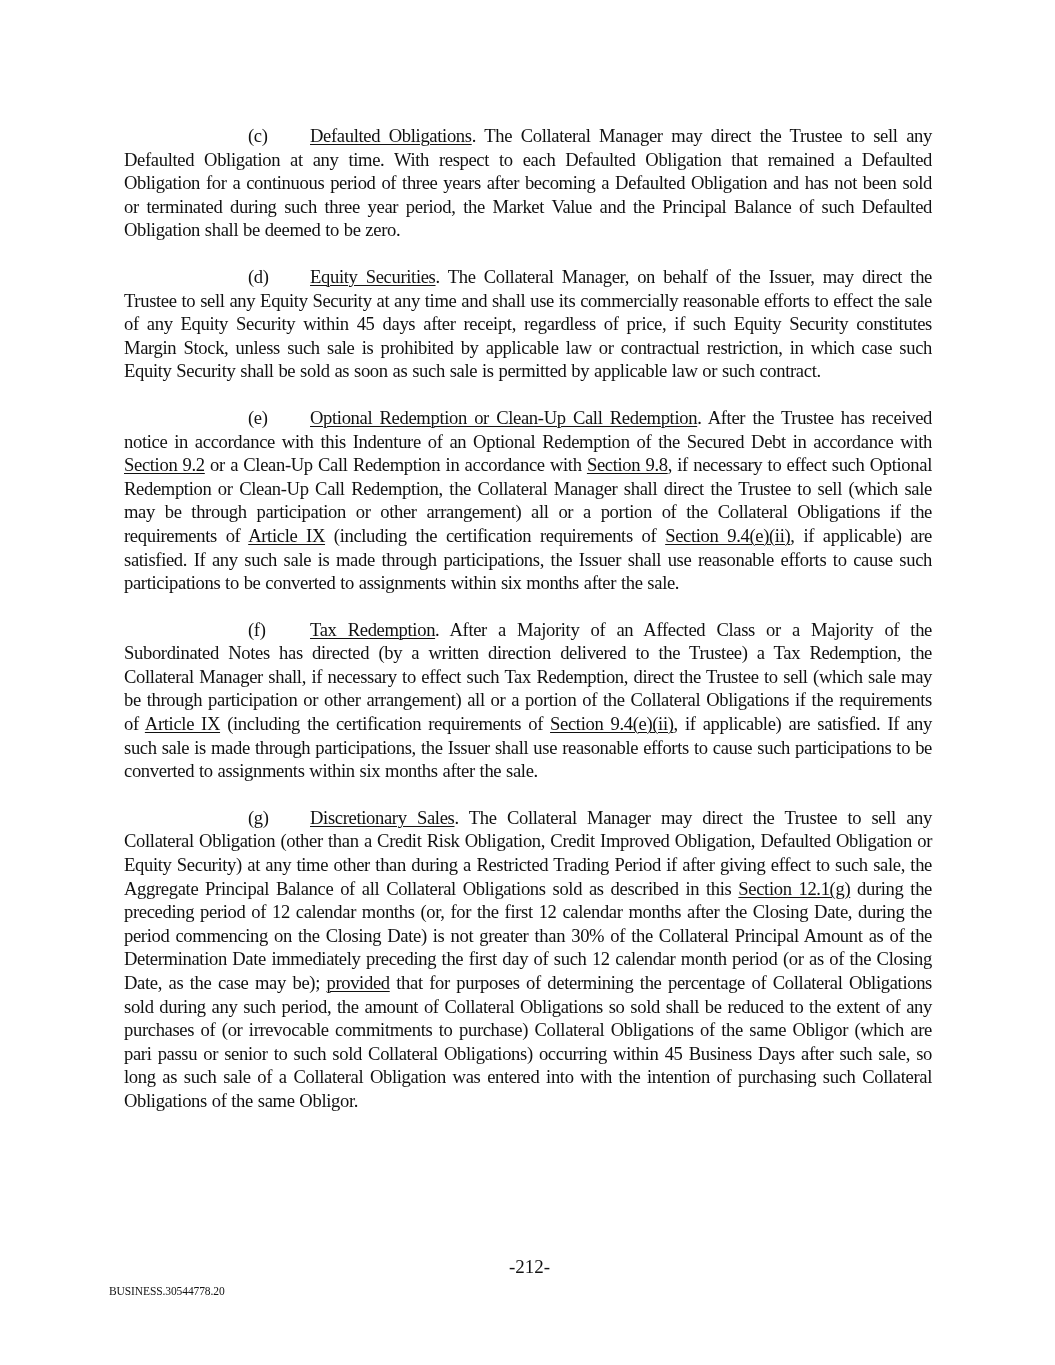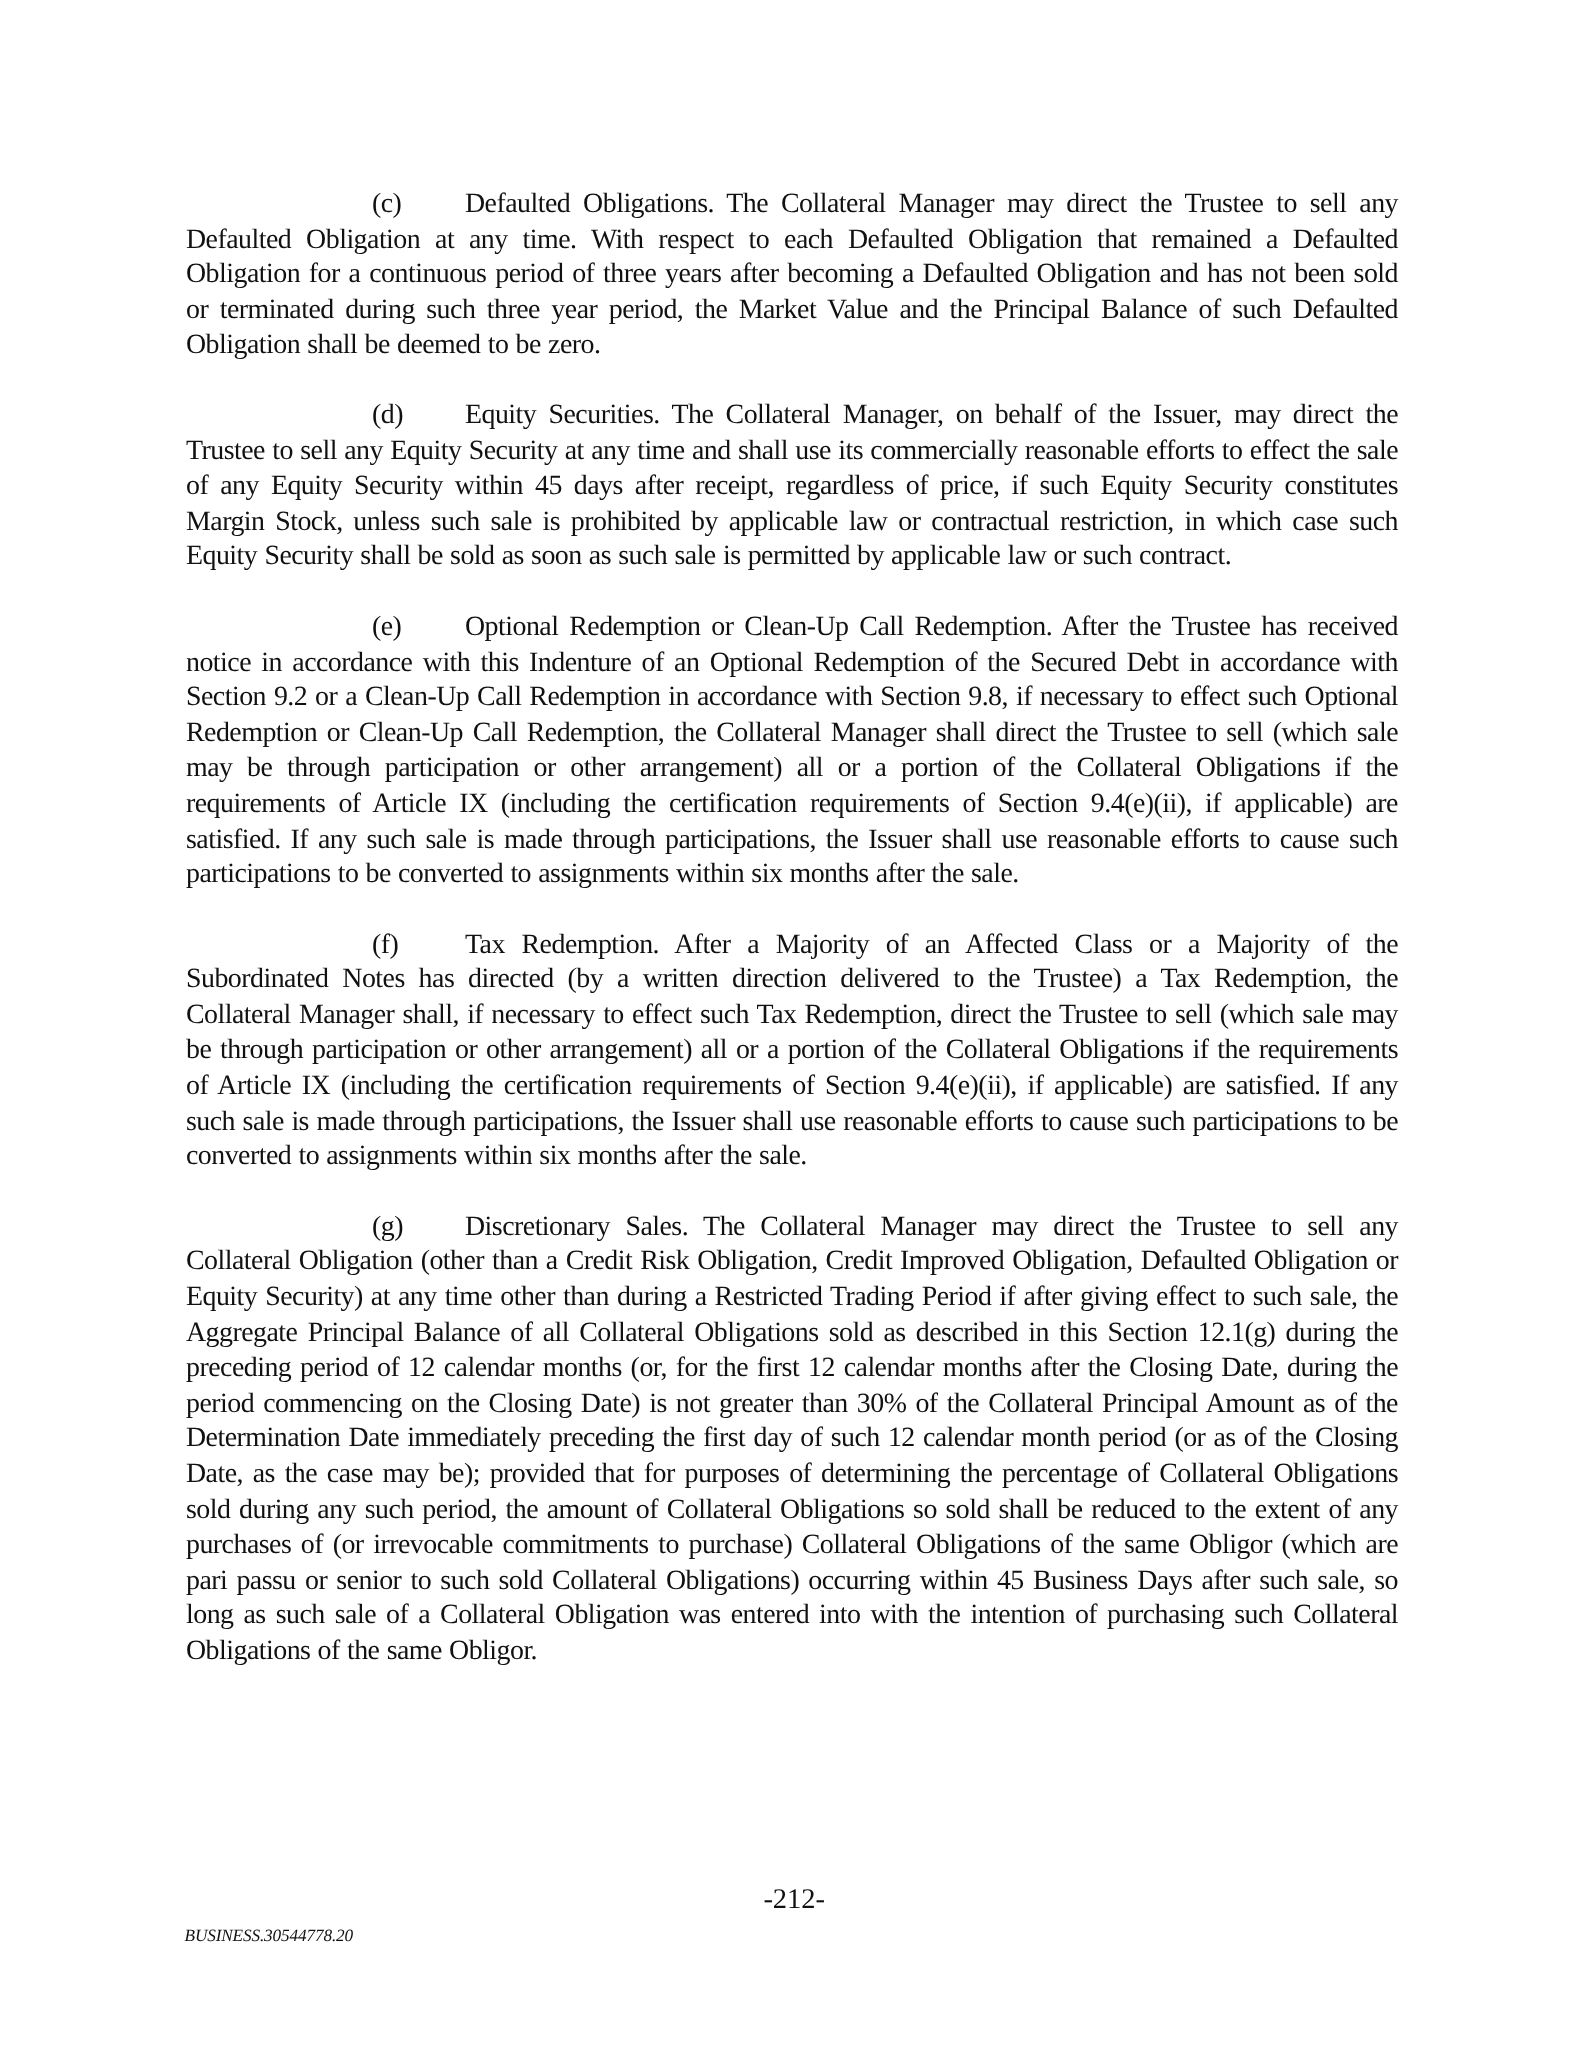--- a/index.html
+++ b/index.html
@@ -28,39 +28,39 @@
       margin: 0 0 23px 0;
       letter-spacing: -0.35px;
       word-spacing: 0.5px;
     }
     .para .label {
       display: inline-block;
       margin-left: 124px;
       width: 62px;
     }
     .u {
+      text-decoration: underline;
       text-decoration-thickness: 1px;
       text-underline-offset: 2px;
     }
     .page-number {
       position: absolute;
       left: 0;
       width: 1055px;
       top: 1256px;
       text-align: center;
       font-size: 19px;
       padding-left: 2px;
     }
     .doc-id {
       position: absolute;
-      left: 123px;
+      left: 109px;
       top: 1285px;
       font-size: 11.5px;
       letter-spacing: -0.1px;
-      font-style: italic;
     }
   </style>
 </head>
 <body>
 
 <div class="page">
   <p class="para">
     <span class="label">(c)</span><span class="content"><span class="u">Defaulted Obligations</span><span>.  The Collateral Manager may direct the Trustee to sell any Defaulted Obligation at any time.  With respect to each Defaulted Obligation that remained a Defaulted Obligation for a continuous period of three years after becoming a Defaulted Obligation and has not been sold or terminated during such three year period, the Market Value and the Principal Balance of such Defaulted Obligation shall be deemed to be zero.</span></span>
   </p>
   <p class="para">

